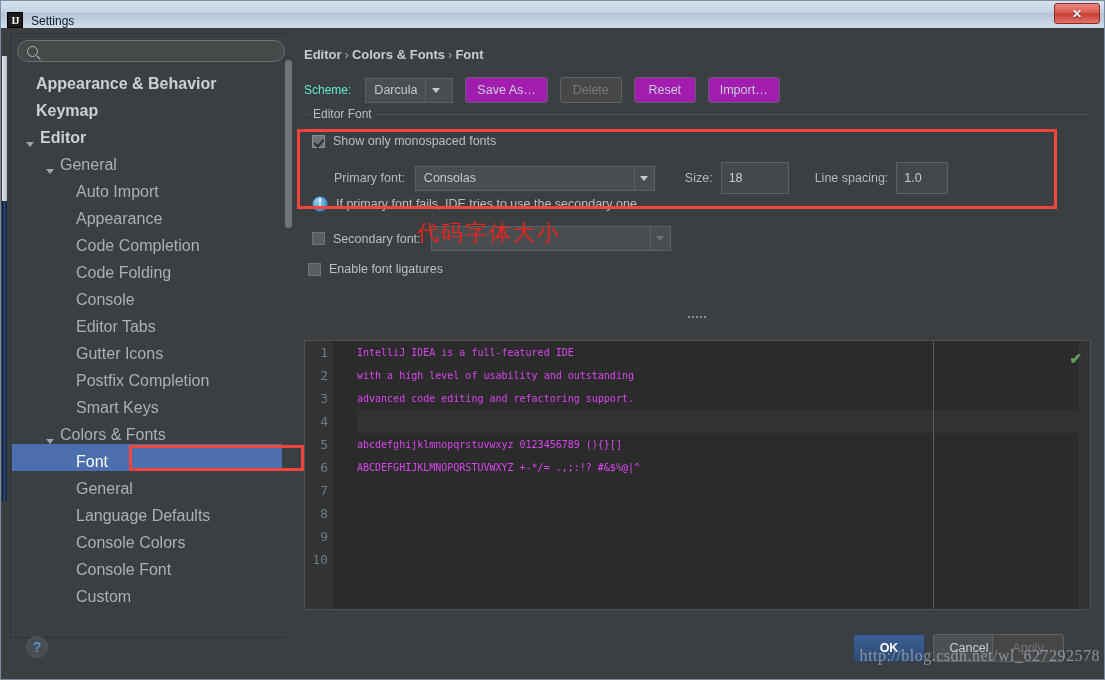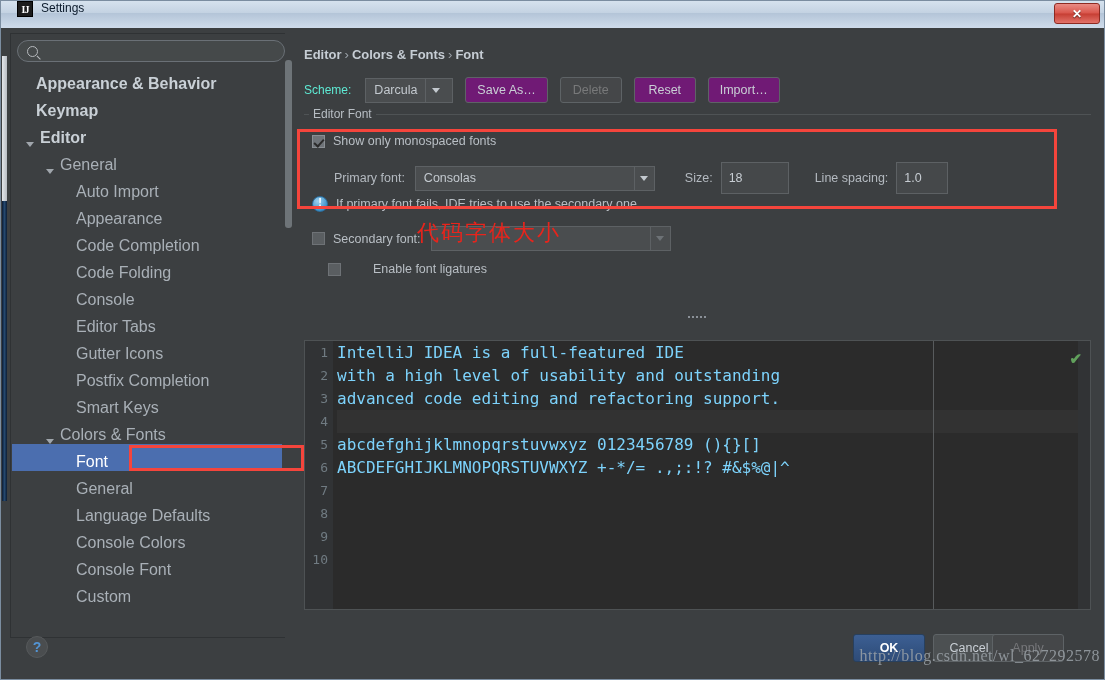--- a/index.html
+++ b/index.html
@@ -17,21 +17,21 @@
 
   
   .win-frame {
     position: absolute; left: 0; top: 0; width: 1105px; height: 680px;
     background: #3c3f41;
     border: 1px solid #7b8da0;
   }
   .titlebar {
     position: absolute; left: 0; top: 0; width: 1103px; height: 27px;
     background: linear-gradient(180deg,#d6e2ee 0%,#c3d2e2 45%,#b4c5d8 46%,#cfdceb 100%);
-    display: flex; align-items: flex-start; padding-left: 16px;
+    display: flex; align-items: flex-end; padding-left: 6px;
   }
   .title-ico {
     width: 16px; height: 16px; background: #1c1c1c;
     color: #fff; font-size: 10px; font-weight: bold;
     display: flex; align-items: center; justify-content: center;
     font-family: "Liberation Serif", serif; letter-spacing: -1px;
     border: 1px solid #000;
   }
   .title-text {
     margin-left: 8px; font-size: 12px; color: #0b1a2b;
@@ -142,21 +142,21 @@
     width: 20px; border-left: 1px solid #5d6164;
     display: flex; align-items: center; justify-content: center;
   }
   .caret-tri {
     width: 0; height: 0; border-left: 4px solid transparent;
     border-right: 4px solid transparent; border-top: 5px solid #c3c9cf;
   }
   .caret-tri.dim { border-top-color: #6d7276; }
   .btn {
     height: 26px; min-width: 62px; margin-left: 12px;
-    background: #701a75; border: 1px solid #5e6366; border-radius: 3px;
+    background: #a21caf; border: 1px solid #5e6366; border-radius: 3px;
     color: #c9cfd5; font-size: 12.5px;
     display: flex; align-items: center; justify-content: center;
     padding: 0 11px;
   }
   .btn.disabled { color: #78797a; background: #454749; }
 
   
   .group {
     position: absolute; left: 5px; top: 81px; right: 6px; height: 215px;
   }
@@ -230,23 +230,24 @@
   .gutter .ln {
     height: 23px; line-height: 23px; text-align: right;
     padding-right: 5px; color: #707b82; font-size: 13px;
     font-family: "DejaVu Sans Mono", monospace;
   }
   .code {
     position: absolute; left: 28px; top: 0; right: 0; bottom: 0;
     padding-left: 4px;
   }
   .code .cl {
-    height: 23px; line-height: 23px; color: #7dd3fc;
-    font-size: 16px; font-family: "DejaVu Sans Mono", monospace;
+    height: 23px; line-height: 23px; color: #d946ef;
+    font-size: 10px; font-family: "DejaVu Sans Mono", monospace;
     white-space: pre;
+    margin-left: 20px;
   }
   .code .cl.caret { background: #323232; }
   .right-rule {
     position: absolute; top: 0; bottom: 0; left: 628px; width: 1px;
     background: #585b5d;
   }
   .insp-check {
     position: absolute; right: 8px; top: 9px; color: #61a15c;
     font-size: 15px; font-weight: bold;
   }
@@ -443,21 +444,21 @@
             <span class="chk off"></span>
             <span class="chk-label">Secondary font:</span>
             <div class="combo" style="width:240px; margin-left:10px;">
               <span class="val" style="flex:1"></span>
               <span class="caret">
                 <i class="caret-tri dim"></i>
               </span>
             </div>
           </div>
 
-          <div class="row" style="left:24px; top:148px;gap:24px;">
+          <div class="row" style="left:4px; top:148px;">
             <span class="chk off"></span>
             <span class="chk-label">Enable font ligatures</span>
           </div>
 
           <div class="splitter" style="top:197px">
             <span class="dots">
               <i></i>
                 <i></i>
                 <i></i>
                 <i></i>

